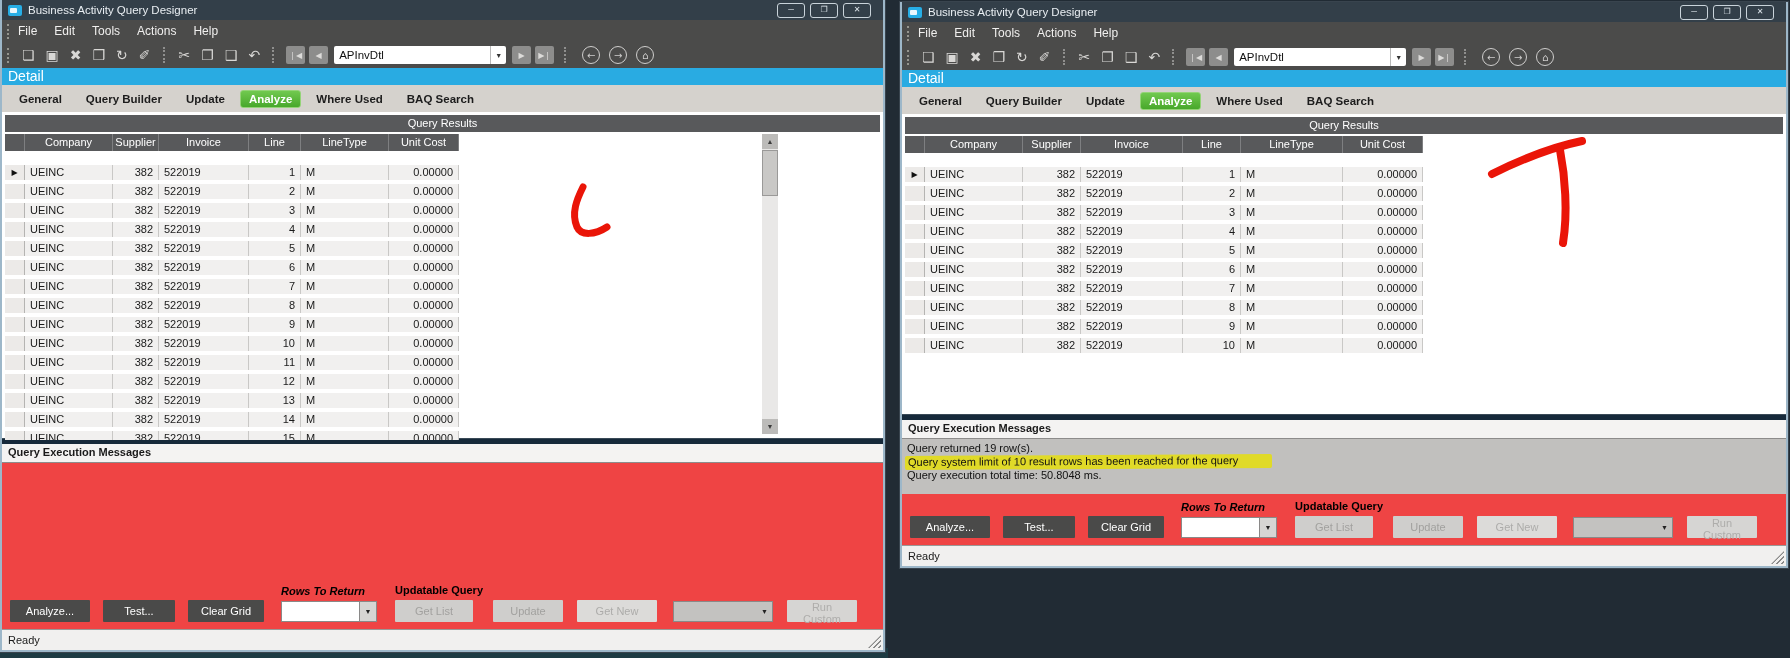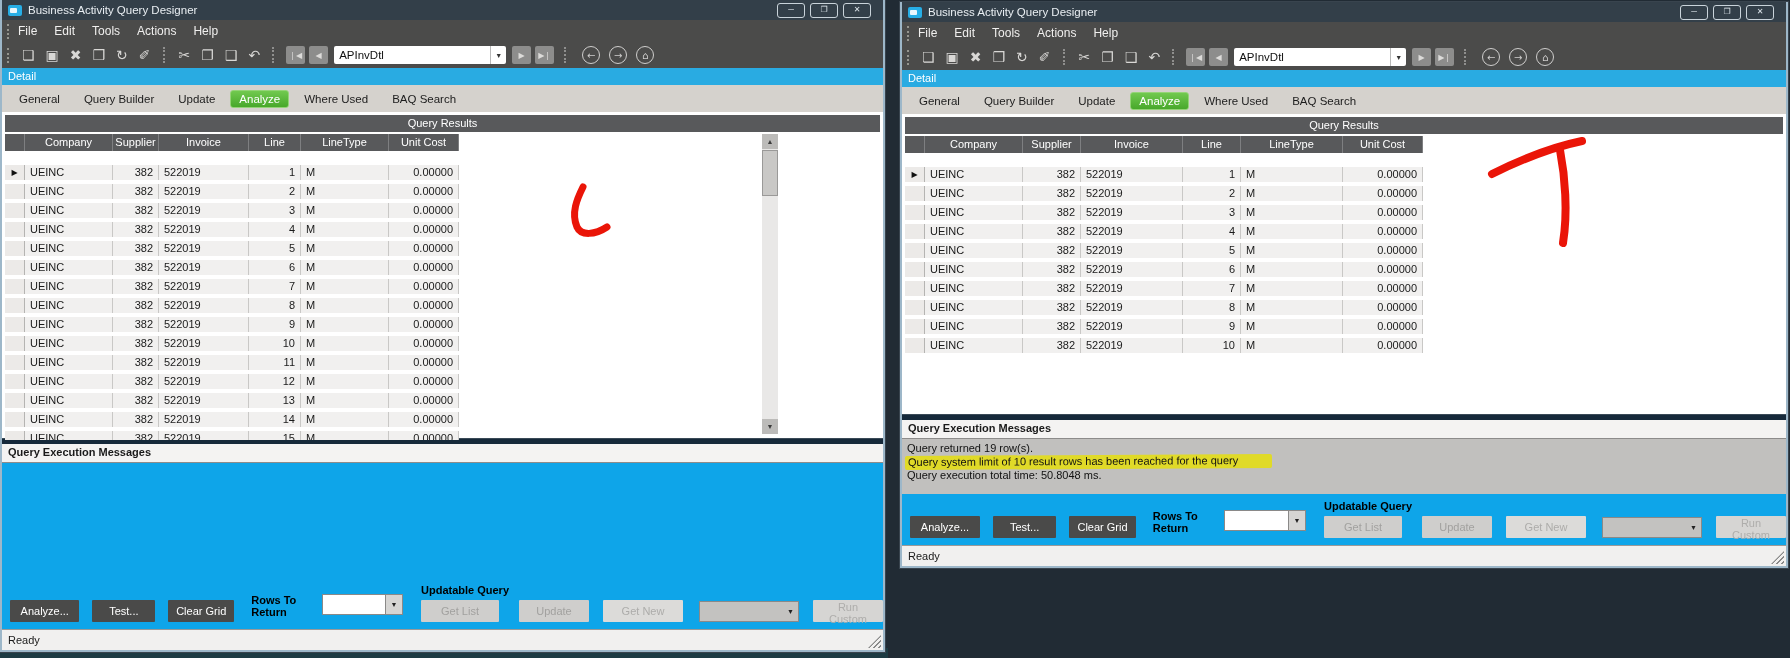--- a/index.html
+++ b/index.html
@@ -32,27 +32,27 @@
   .navbtn{width:19px;height:18px;background:#8d8d8c;border-radius:2px;color:#dcdbd9;font-size:8px;
           display:flex;align-items:center;justify-content:center;margin:0 2px;font-family:"DejaVu Sans",sans-serif;}
   .combo{height:18px;width:172px;background:#fff;border-radius:2px;display:flex;align-items:center;margin:0 4px;overflow:hidden;}
   .combo-text{flex:1;padding-left:5px;font-size:11.5px;color:#111;}
   .combo-btn{width:15px;height:100%;border-left:1px solid #b9b9b9;display:flex;align-items:center;justify-content:center;font-size:7px;color:#333;}
   .cgroup{display:flex;gap:9px;margin-left:6px;align-items:center;}
   .cbtn{width:16px;height:16px;border:1.5px solid #cfcecd;border-radius:50%;color:#cfcecd;font-size:10px;
         display:flex;align-items:center;justify-content:center;font-family:"DejaVu Sans",sans-serif;}
 
   
-  .detailbar{height:17px;background:#29abe2;color:#fff;font-size:11px;line-height:17px;padding-left:6px;flex:none;}
-  .tabstrip{height:27px;background:#d5d2cd;display:flex;align-items:center;padding-left:8px;gap:6px;flex:none;}
+  .detailbar{height:17px;background:#29abe2;color:#fff;font-size:14px;line-height:17px;padding-left:6px;flex:none;}
+  .tabstrip{height:27px;background:#d5d2cd;display:flex;align-items:center;padding-left:8px;gap:6px;flex:none;font-weight:bold;}
   .tab{padding:3px 9px;font-size:11.5px;color:#1c1c1c;}
   .tab.active{background:linear-gradient(#71c94f,#48a82b);color:#fff;border:1px solid #94d477;border-radius:3px;padding:2px 8px;}
 
   
-  .client{flex:1;display:flex;flex-direction:column;background:#0ea5e9;min-height:0;}
+  .client{flex:1;display:flex;flex-direction:column;background:#ef4444;min-height:0;}
   .results-area{background:#fff;padding:3px 3px 0 3px;flex:none;box-sizing:border-box;}
   .slot-left .results-area{height:326px;}
   .slot-right .results-area{height:300px;}
   .qr-bar{height:17px;background:#58595b;color:#fff;text-align:center;line-height:17px;margin-bottom:2px;}
   .grid-wrap{position:relative;}
   .slot-left .grid-wrap{height:306px;overflow:hidden;}
   .ghead{display:inline-flex;height:17px;background:#58595b;margin-bottom:14px;}
   .gh{color:#fff;text-align:center;line-height:17px;border-right:1px solid #7e7f81;box-sizing:border-box;}
   .grow{display:inline-flex;height:15px;margin-bottom:4px;background:#f1f0ef;}
   .gc{line-height:15px;border-right:1px solid #c9c8c6;box-sizing:border-box;padding:0 5px;overflow:hidden;white-space:nowrap;}
@@ -90,21 +90,21 @@
   .msg-line.hl{background:#e0da28;width:fit-content;padding:0 34px 1px 3px;margin-left:-2px;border-radius:2px;transform:rotate(-0.3deg);}
 
   
   .bottom{flex:none;display:flex;align-items:flex-end;padding:0 0 7px 8px;}
   .slot-left .bottom{height:54px;}
   .slot-right .bottom{height:44px;}
   button{font-family:"Liberation Sans",sans-serif;font-size:11px;border:none;}
   .dbtn{height:22px;background:#4a4a49;color:#fff;margin-right:13px;border-radius:1px;}
   .b-analyze{width:80px;}.b-test{width:72px;}.b-clear{width:76px;}
   .blabel{font-weight:bold;margin-bottom:4px;color:#000;}
-  .rtr{display:flex;flex-direction:row;margin-left:4px;}
+  .rtr{display:flex;flex-direction:column;margin-left:4px;font-style:italic;}
   .combo2{width:96px;height:21px;background:#fff;border:1px solid #8a8988;display:flex;justify-content:flex-end;box-sizing:border-box;}
   .combo2-btn{width:16px;background:#d6d5d3;border-left:1px solid #8a8988;display:flex;align-items:center;justify-content:center;font-size:7px;color:#222;}
   .upd{display:flex;flex-direction:column;margin-left:18px;}
   .upd-row{display:flex;align-items:center;}
   .gbtn{height:22px;background:#cfcecc;color:#a2a19f;border-radius:1px;}
   .g-list{width:78px;}.g-upd{width:70px;margin-left:20px;}.g-new{width:80px;margin-left:14px;background:#dcdbd9;color:#adacaa;}
   .combo3{width:100px;height:21px;background:#c3c2c0;border:1px solid #8a8988;display:flex;align-items:center;justify-content:flex-end;
           padding-right:4px;box-sizing:border-box;margin-left:16px;font-size:7px;color:#222;}
   .g-run{width:70px;margin-left:14px;background:#d6d5d3;color:#aeadab;}
 

